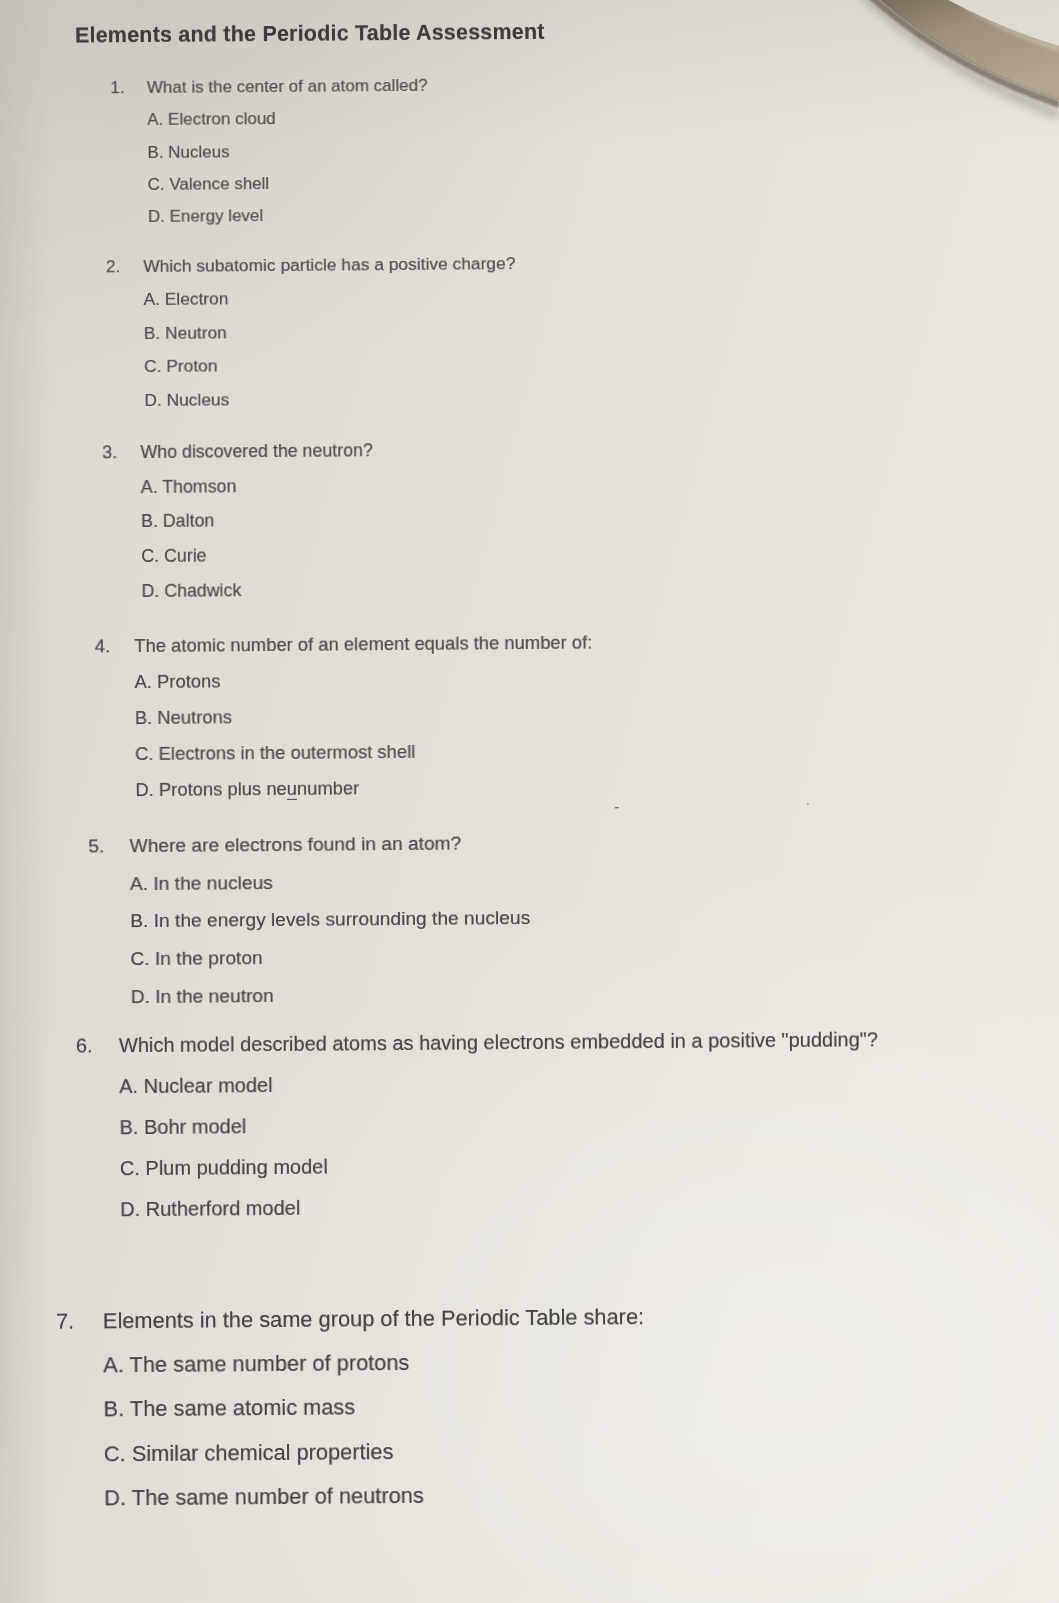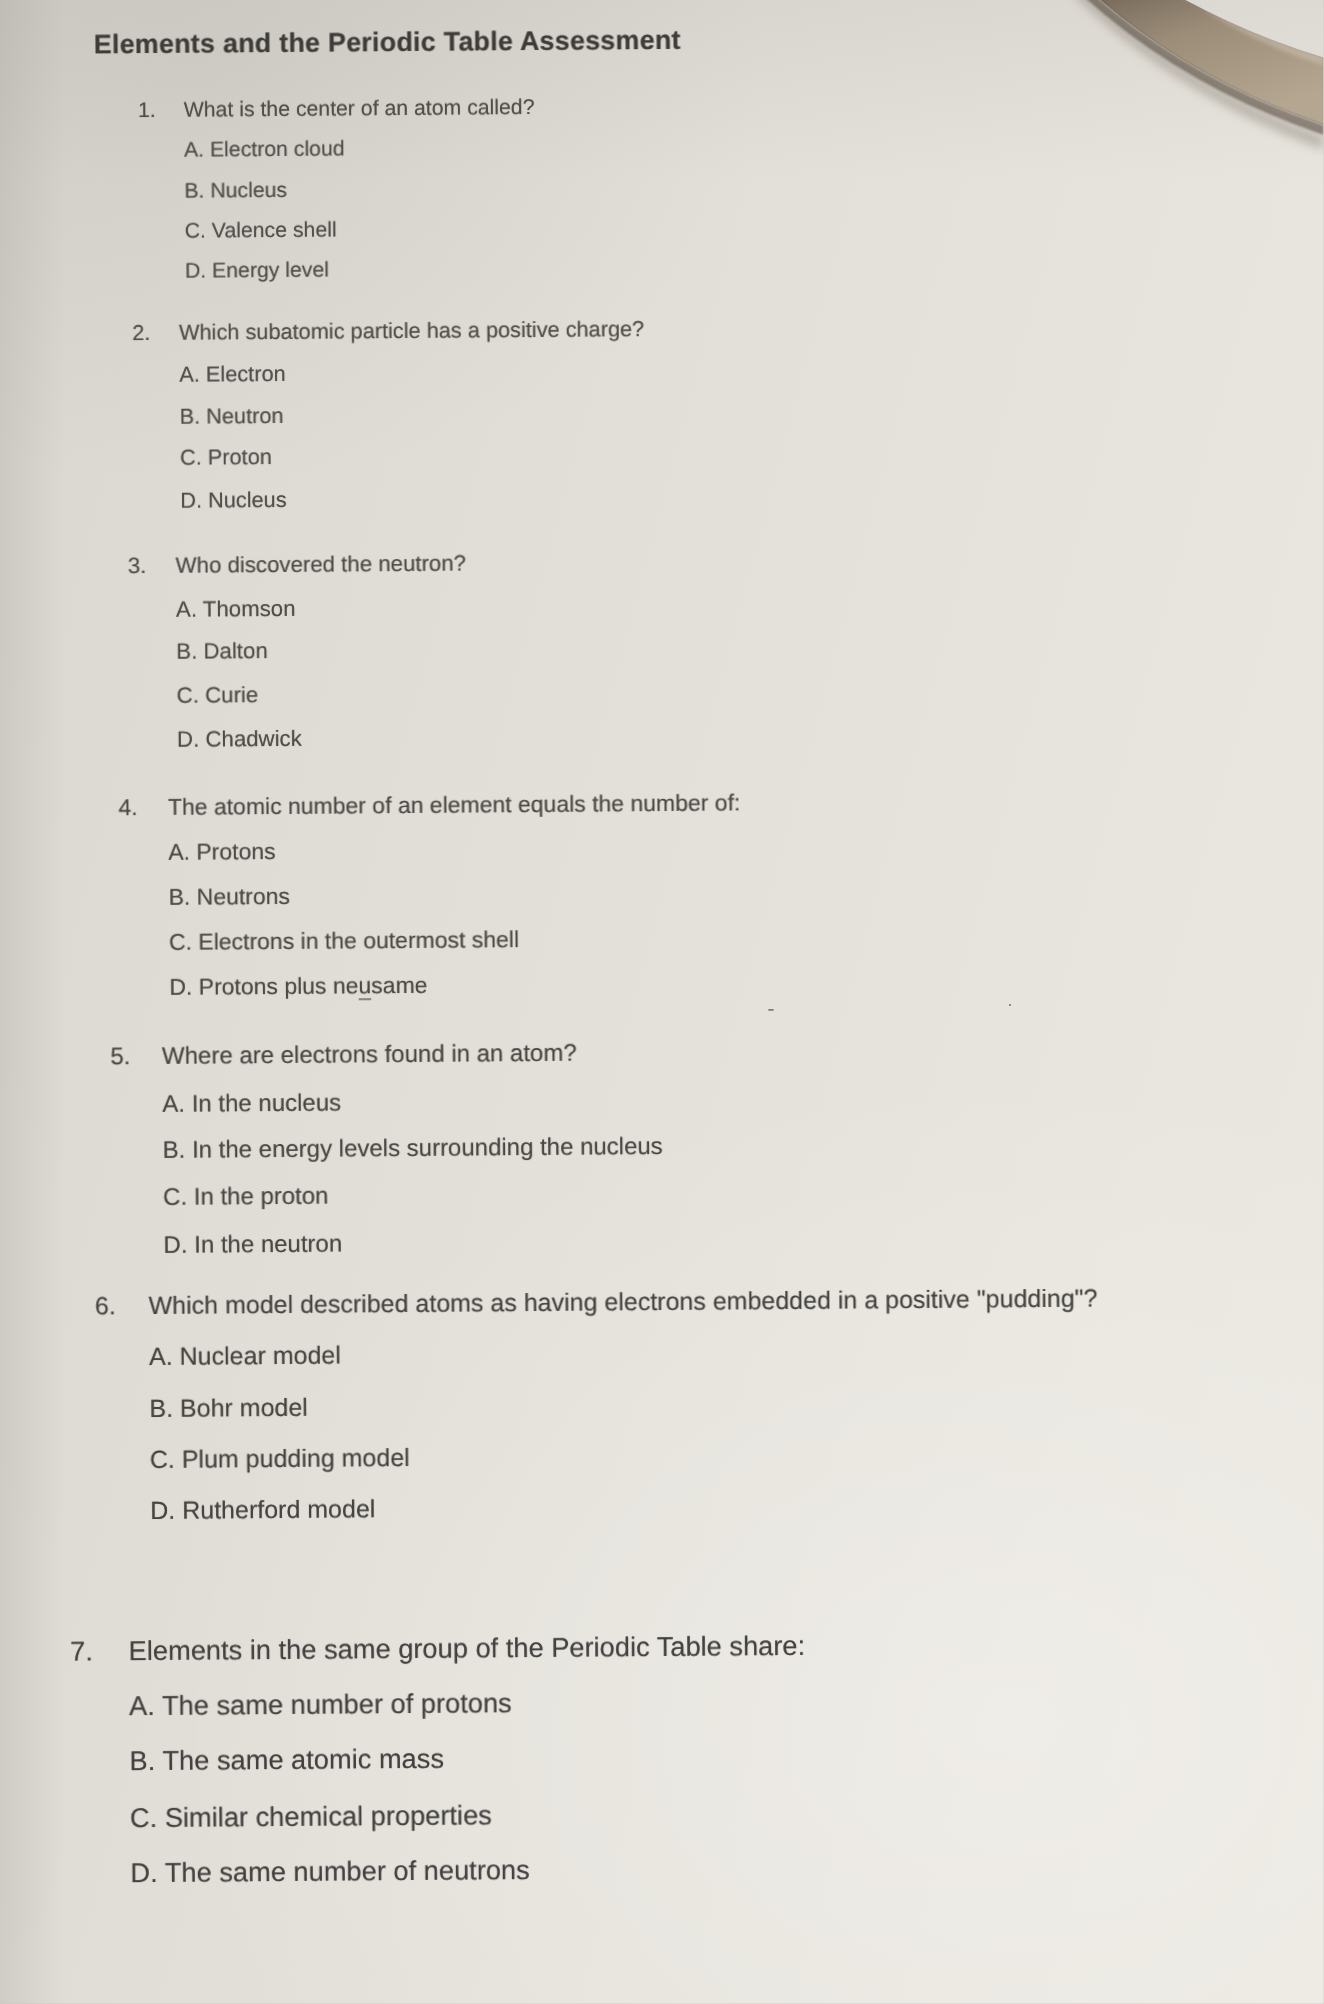--- a/index.html
+++ b/index.html
@@ -72,21 +72,21 @@
 
     <div class="q" style="top:625px; left:96px; font-size:18.4px; line-height:1.95; color:#4b4945; filter:blur(0.33px);">
       <div class="qline">
         <span class="qnum">4.</span>
         <span class="qtext">The atomic number of an element equals the number of:</span>
       </div>
       <div class="opt">A. Protons</div>
       <div class="opt">B. Neutrons</div>
       <div class="opt">C. Electrons in the outermost shell</div>
       <div class="opt">
-        <span>D. Protons plus ne</span><span class="u-mark">u</span><span>same</span>
+        <span>D. Protons plus ne</span><span class="u-mark">u</span><span>number</span>
       </div>
     </div>
 
     <div class="stray" style="left:614px; top:798px;">-</div>
     <div class="stray" style="left:806px; top:794px; font-size:14px;">.</div>
 
     <div class="q" style="top:824px; left:88px; font-size:19.2px; line-height:1.96; color:#484643; filter:blur(0.25px);">
       <div class="qline">
         <span class="qnum">5.</span>
         <span class="qtext">Where are electrons found in an atom?</span>

